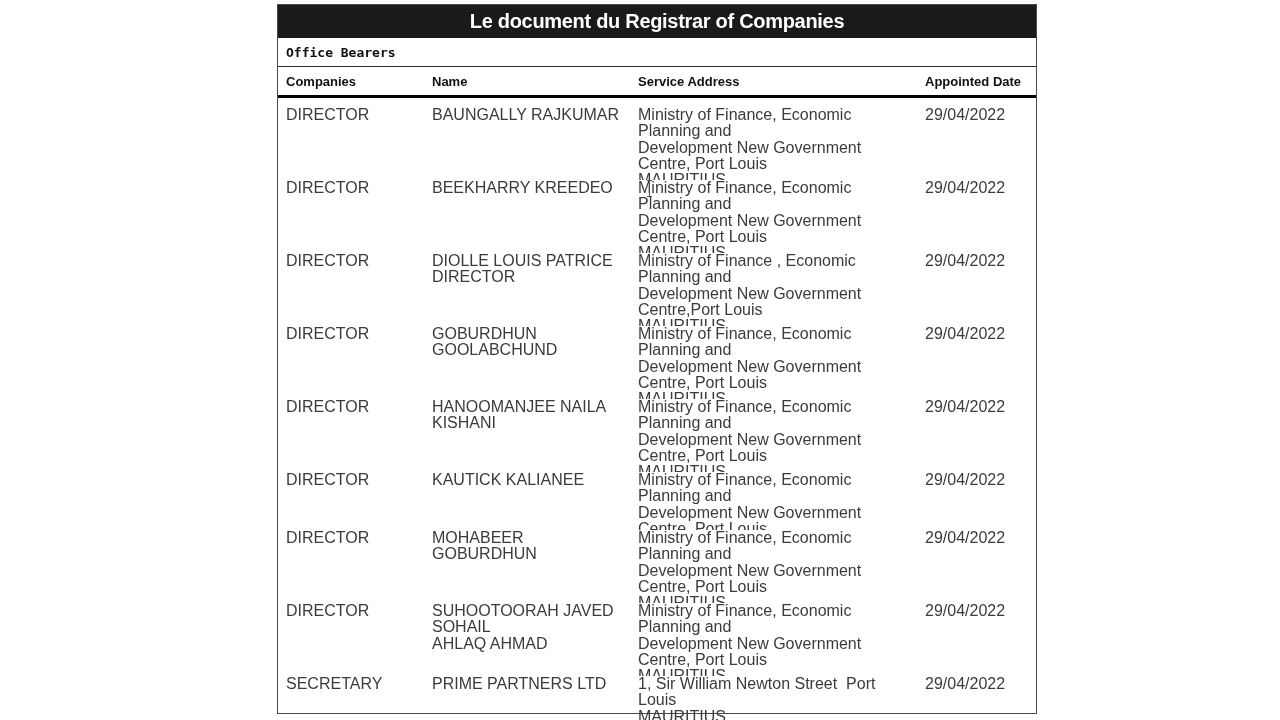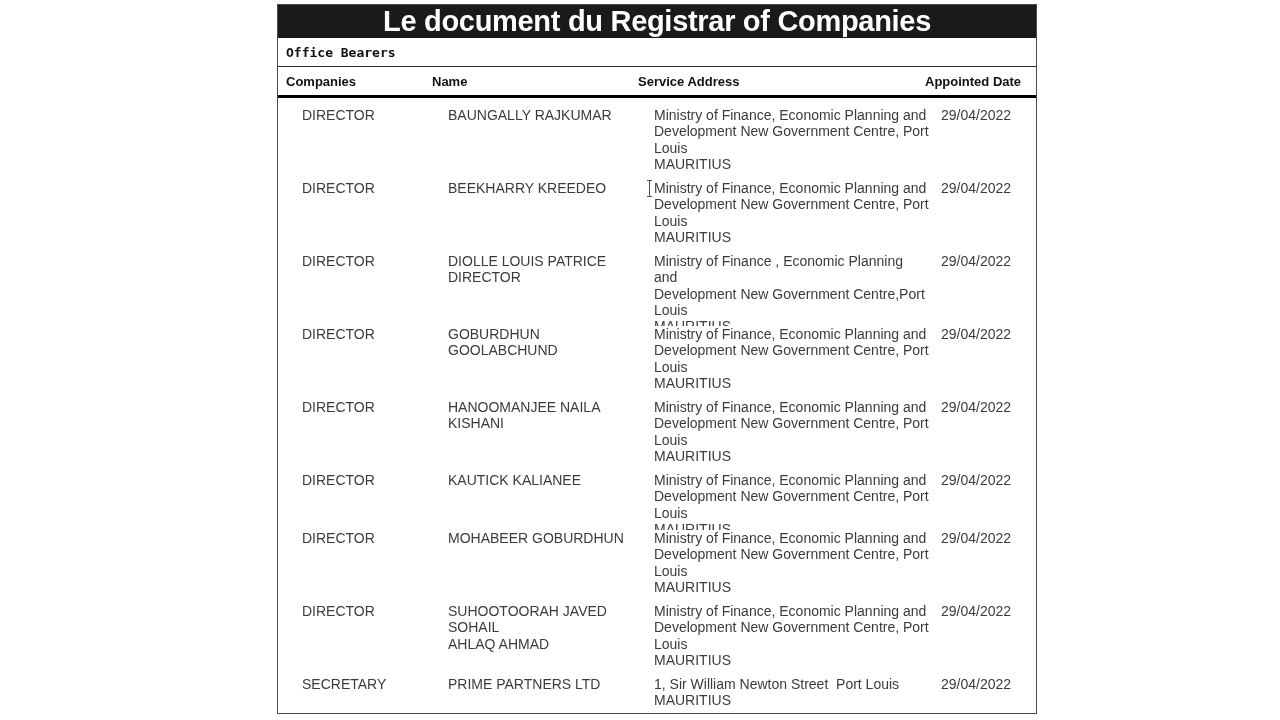--- a/index.html
+++ b/index.html
@@ -28,21 +28,21 @@
     box-sizing: content-box;
   }
   .titlebar {
     height: 33px;
     background: var(--titlebar-bg, #1a1a1a);
     color: var(--title-fg, #ffffff);
     display: flex;
     align-items: center;
     justify-content: center;
     font-weight: bold;
-    font-size: 29px;
+    font-size: 20px;
     letter-spacing: -0.3px;
     white-space: nowrap;
   }
   .section-title-row {
     height: 29px;
     border-bottom: 1px solid #2b2b2b;
     display: flex;
     align-items: center;
     padding-left: 8px;
     box-sizing: border-box;
@@ -63,24 +63,23 @@
     padding-left: 8px;
     font-weight: bold;
     font-size: 13px;
     color: var(--heading-color, #111111);
   }
   .tbody {
     padding: 9px 0 0 8px;
   }
   .row {
     height: 73px;
-    font-size: 14px;
+    font-size: 16px;
     line-height: 16.3px;
     color: var(--body-color, #3b3b3b);
-    margin-left: 16px;
   }
   .row:nth-child(6) { height: 58px; }
   .row:last-child { height: auto; }
   .cell {
     white-space: pre-wrap;
     padding-right: 12px;
     overflow: hidden;
   }
   .ibeam {
     position: absolute;

